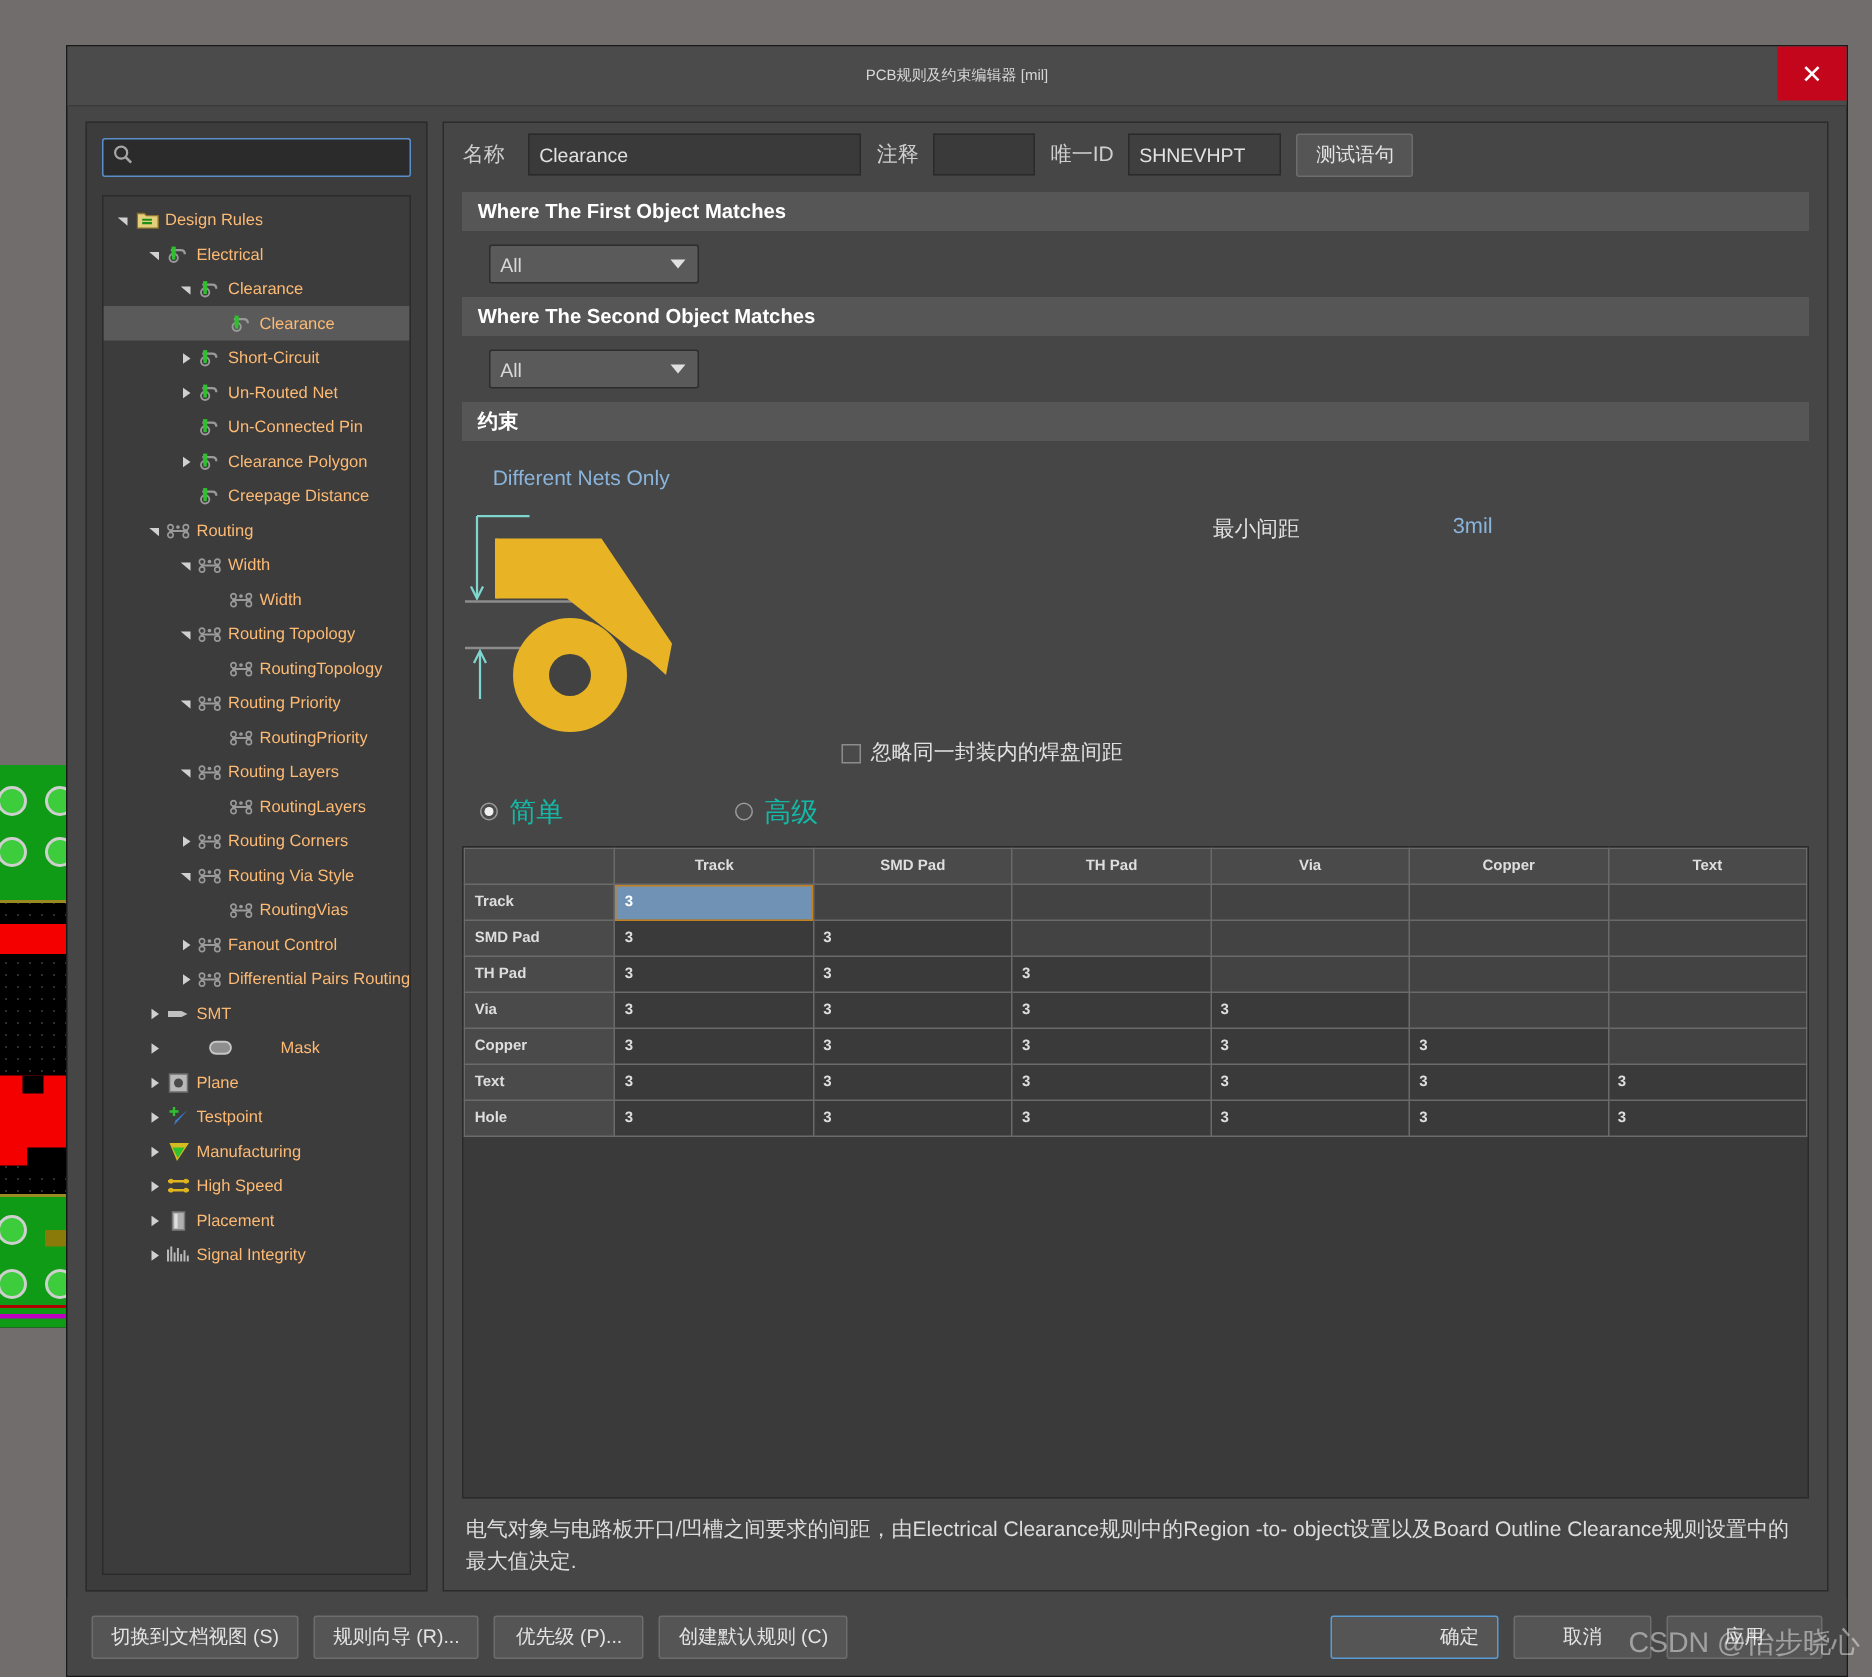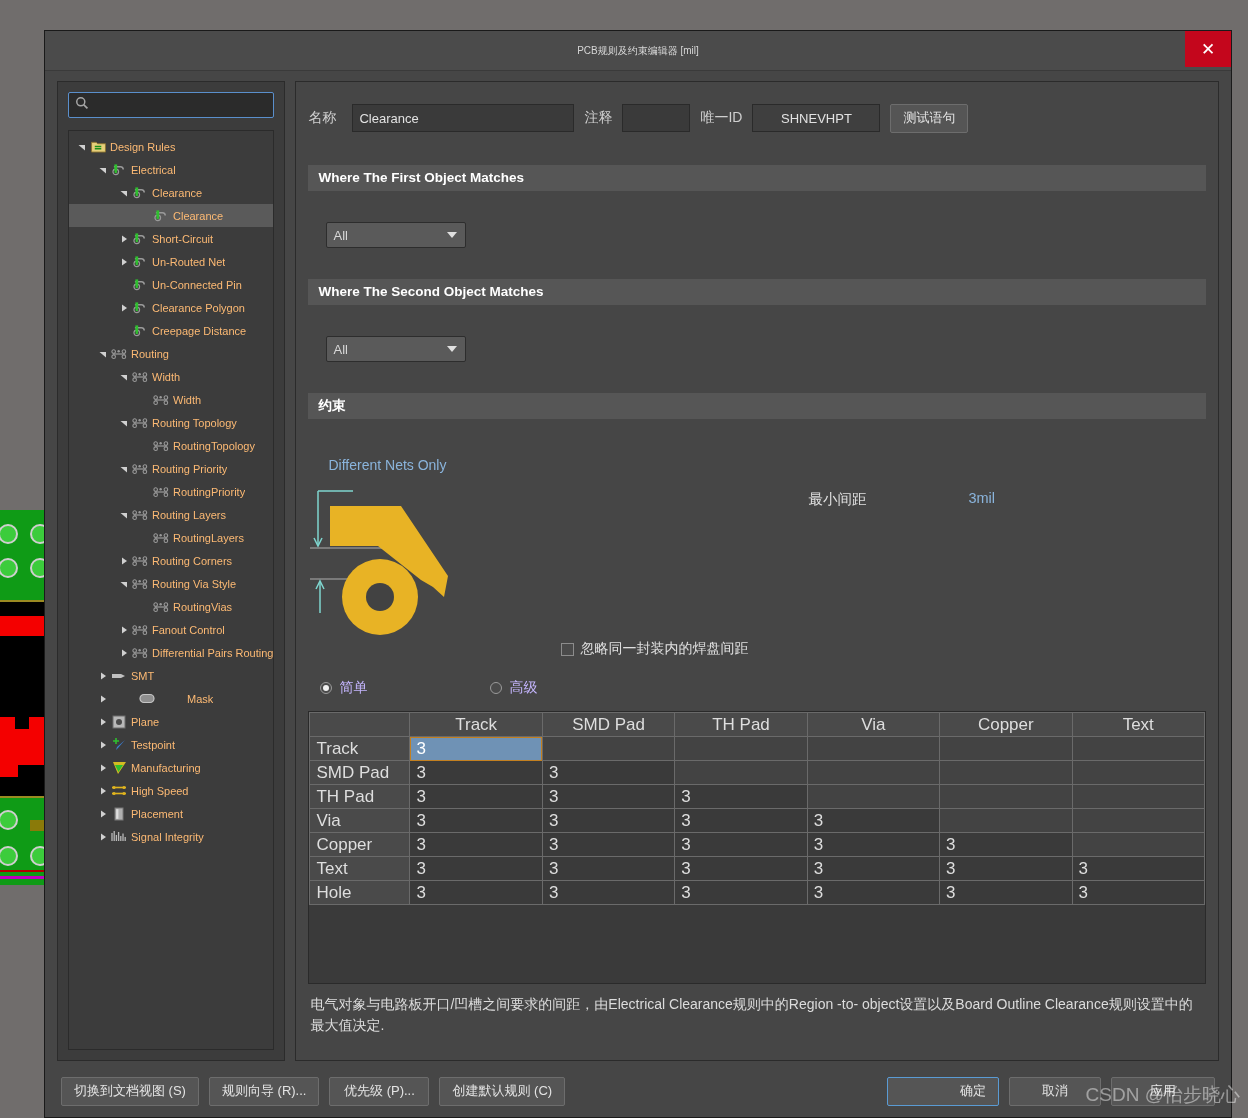--- a/index.html
+++ b/index.html
@@ -163,24 +163,23 @@
     display:flex; align-items:center; justify-content:center;
     margin-right: 3px;
   }
   .tnode .tlabel { overflow: hidden; }
 
   
   #right-pane {
     flex: 1 1 auto;
     background: #464646;
     border: 1px solid #2b2b2b;
-    padding: 21px 12px;
+    padding: 6px 12px;
     display: flex; flex-direction: column;
     min-width: 0;
-    gap: 22px;
   }
   #meta-row {
     display: flex; align-items: center;
     gap: 10px;
     height: 30px;
     flex: 0 0 auto;
     margin-bottom: 10px;
   }
   .meta-label { color: #cfcfcf; font-size: 14px; }
   .txtbox {
@@ -188,21 +187,21 @@
     border: 1px solid #2a2a2a;
     color: #e2e2e2;
     height: 28px;
     font-size: 13px;
     padding: 0 6px;
     font-family: "Liberation Sans", sans-serif;
     outline: none;
   }
   #name-input { width: 222px; margin-left: 6px; }
   #comment-input { width: 68px; }
-  #uid-input { width: 128px; background:#3f3f3f;text-align:center; }
+  #uid-input { width: 102px; background:#3f3f3f; }
   .btn {
     background: #555555;
     border: 1px solid #6d6d6d;
     color: #e4e4e4;
     font-size: 13px;
     height: 29px;
     padding: 0 12px;
     border-radius: 2px;
     cursor: pointer;
     font-family: "Liberation Sans", sans-serif;
@@ -266,21 +265,21 @@
     border: 1px solid #8c8c8c;
     flex: 0 0 auto;
   }
   #mode-row {
     display: flex; align-items: center;
     gap: 0px;
     height: 26px;
     flex: 0 0 auto;
     padding-left: 12px;
   }
-  .radio-item { display:flex; align-items:center; gap:7px; color:#c4b5fd; font-size:14px; cursor:pointer; }
+  .radio-item { display:flex; align-items:center; gap:7px; color:#14b8a6; font-size:18px; cursor:pointer; }
   .radio {
     width: 12px; height: 12px; border-radius: 50%;
     background: #4a4a4a; border: 1px solid #9a9a9a;
     position: relative; flex: 0 0 auto;
   }
   .radio.on::after {
     content: ""; position: absolute;
     left: 2px; top: 2px; width: 6px; height: 6px; border-radius: 50%;
     background: #f0f0f0;
   }
@@ -291,22 +290,22 @@
     background: #3a3a3a;
     border: 1px solid #2a2a2a;
     flex: 1 1 auto;
     min-height: 0;
     overflow: hidden;
   }
   table.matrix { border-collapse: collapse; width: 100%; table-layout: fixed; }
   table.matrix th, table.matrix td {
     border: 1px solid #6a6a6a;
     height: 24px;
-    font-size: 17px;
-    font-weight: normal;
+    font-size: 10px;
+    font-weight: bold;
     color: #dedede;
   }
   table.matrix th { background: #4a4a4a; text-align: center; }
   table.matrix th.corner { background: #4a4a4a; }
   table.matrix td.rowhead {
     background: #4a4a4a; text-align: left; padding-left: 6px; width: 100px;
   }
   table.matrix td.cell { background: #3a3a3a; text-align: left; padding-left: 6px; }
   table.matrix td.cell.empty { background: #434343; }
   table.matrix td.cell.selected {

